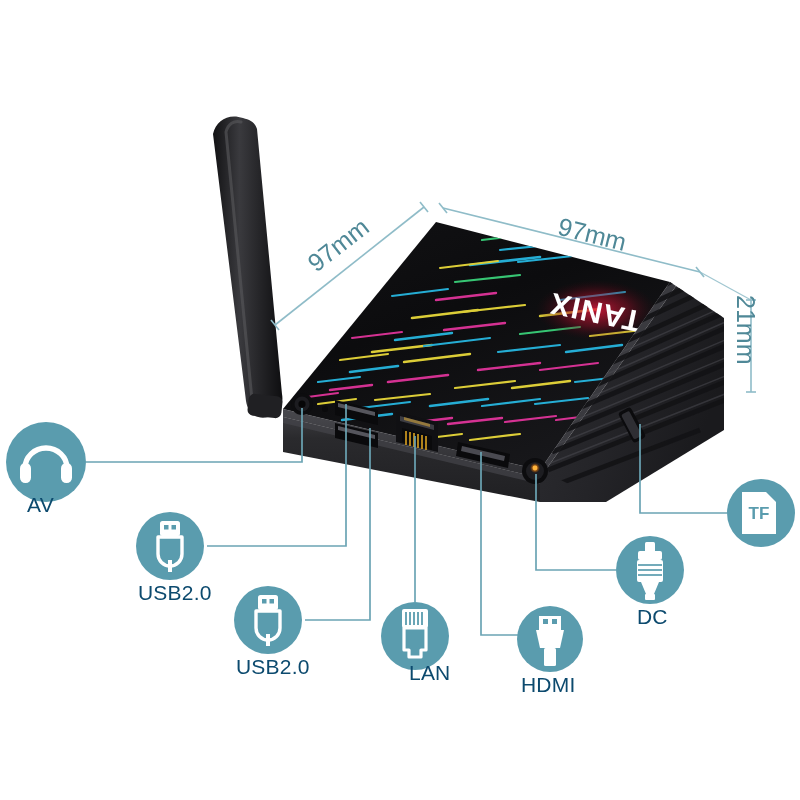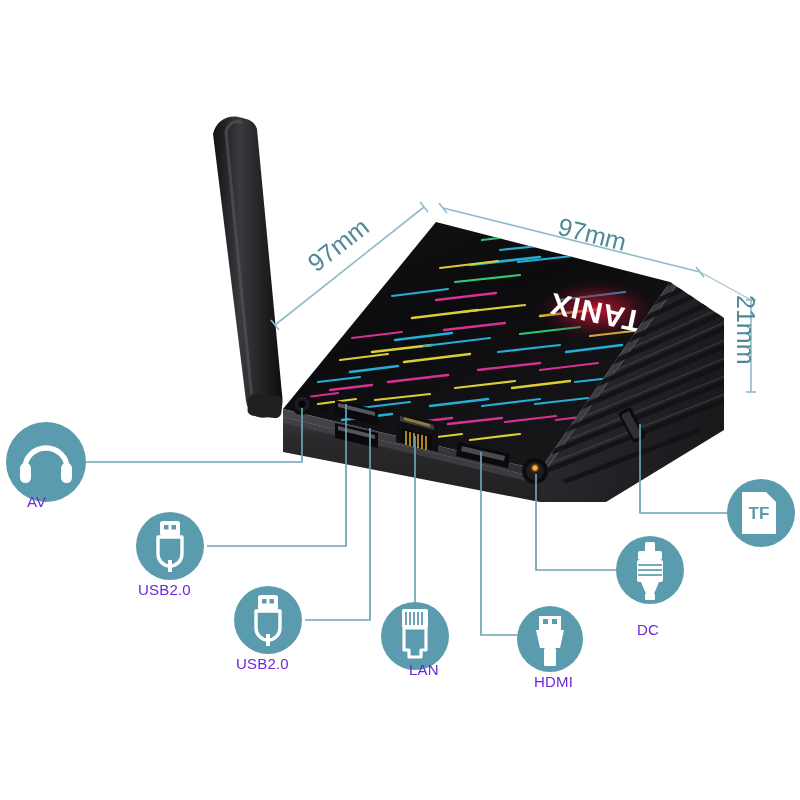--- a/index.html
+++ b/index.html
@@ -19,22 +19,22 @@
     overflow: hidden;
   }
   #scene {
     position: absolute;
     inset: 0;
     width: 800px;
     height: 800px;
   }
   .lbl {
     position: absolute;
-    color: #6d28d9;
-    font-size: 15px;
+    color: #0c4a6e;
+    font-size: 21px;
     letter-spacing: 0.2px;
     white-space: nowrap;
     font-family: "Liberation Sans", sans-serif;
   }
   .dim {
     position: absolute;
     color: #4f8897;
     font-size: 25px;
     white-space: nowrap;
     font-family: "Liberation Sans", sans-serif;
@@ -368,16 +368,16 @@
   <div class="dim" style="left:760px; top:295px; transform:rotate(90deg); transform-origin:left top;">21mm</div>
 
   <div class="lbl" style="left:27px; top:493px;">AV</div>
 
   <div class="lbl" style="left:138px; top:581px;">USB2.0</div>
 
   <div class="lbl" style="left:236px; top:655px;">USB2.0</div>
 
   <div class="lbl" style="left:393px; top:661px;margin-left:16px;">LAN</div>
 
-  <div class="lbl" style="left:521px; top:673px;margin-left:13px;">HDMI</div>
-
-  <div class="lbl" style="left:637px; top:605px;margin-top:16px;">DC</div>
+  <div class="lbl" style="left:521px; top:673px;">HDMI</div>
+
+  <div class="lbl" style="left:637px; top:605px;">DC</div>
 </div>
 
 </body></html>

